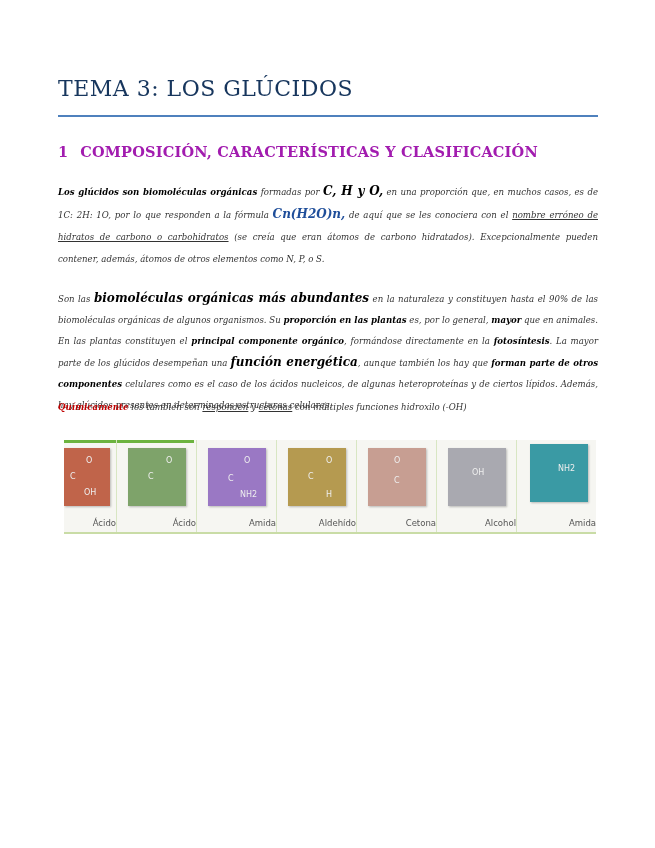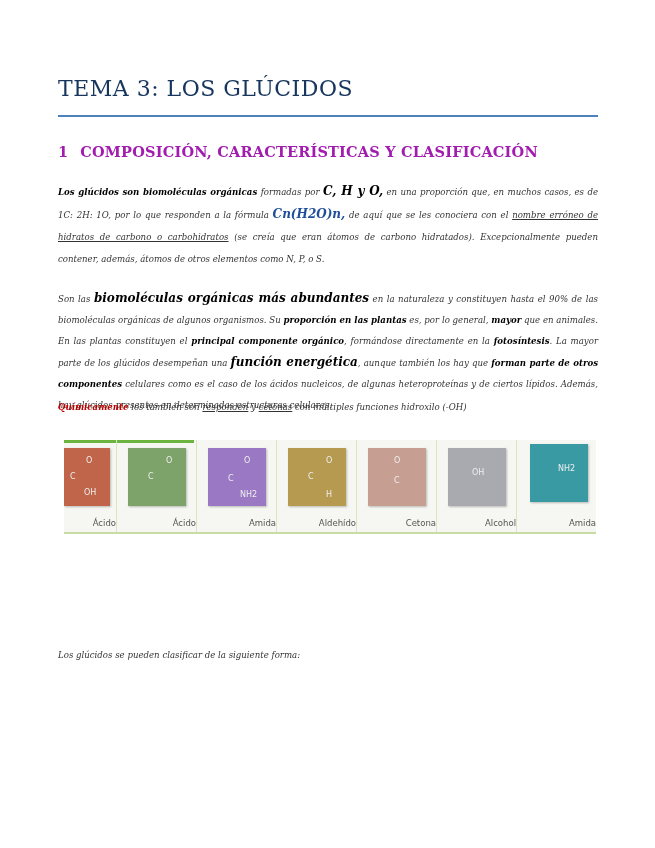--- a/index.html
+++ b/index.html
@@ -116,14 +116,13 @@
     </div>
 
     <div class="cell" style="left:452px; width:80px; border-right:none;">
       <div class="sq" style="left:14px; top:4px; background:#3a9aa4;">
         <span style="left:28px; top:20px;">NH2</span>
       </div>
       <div class="cap">Amida</div>
     </div>
   </div>
 
-  <div class="p" style="top:644px;">Los glúcidos se pueden clasificar de la siguiente forma:</div>
 </div>
 
 </body></html>

